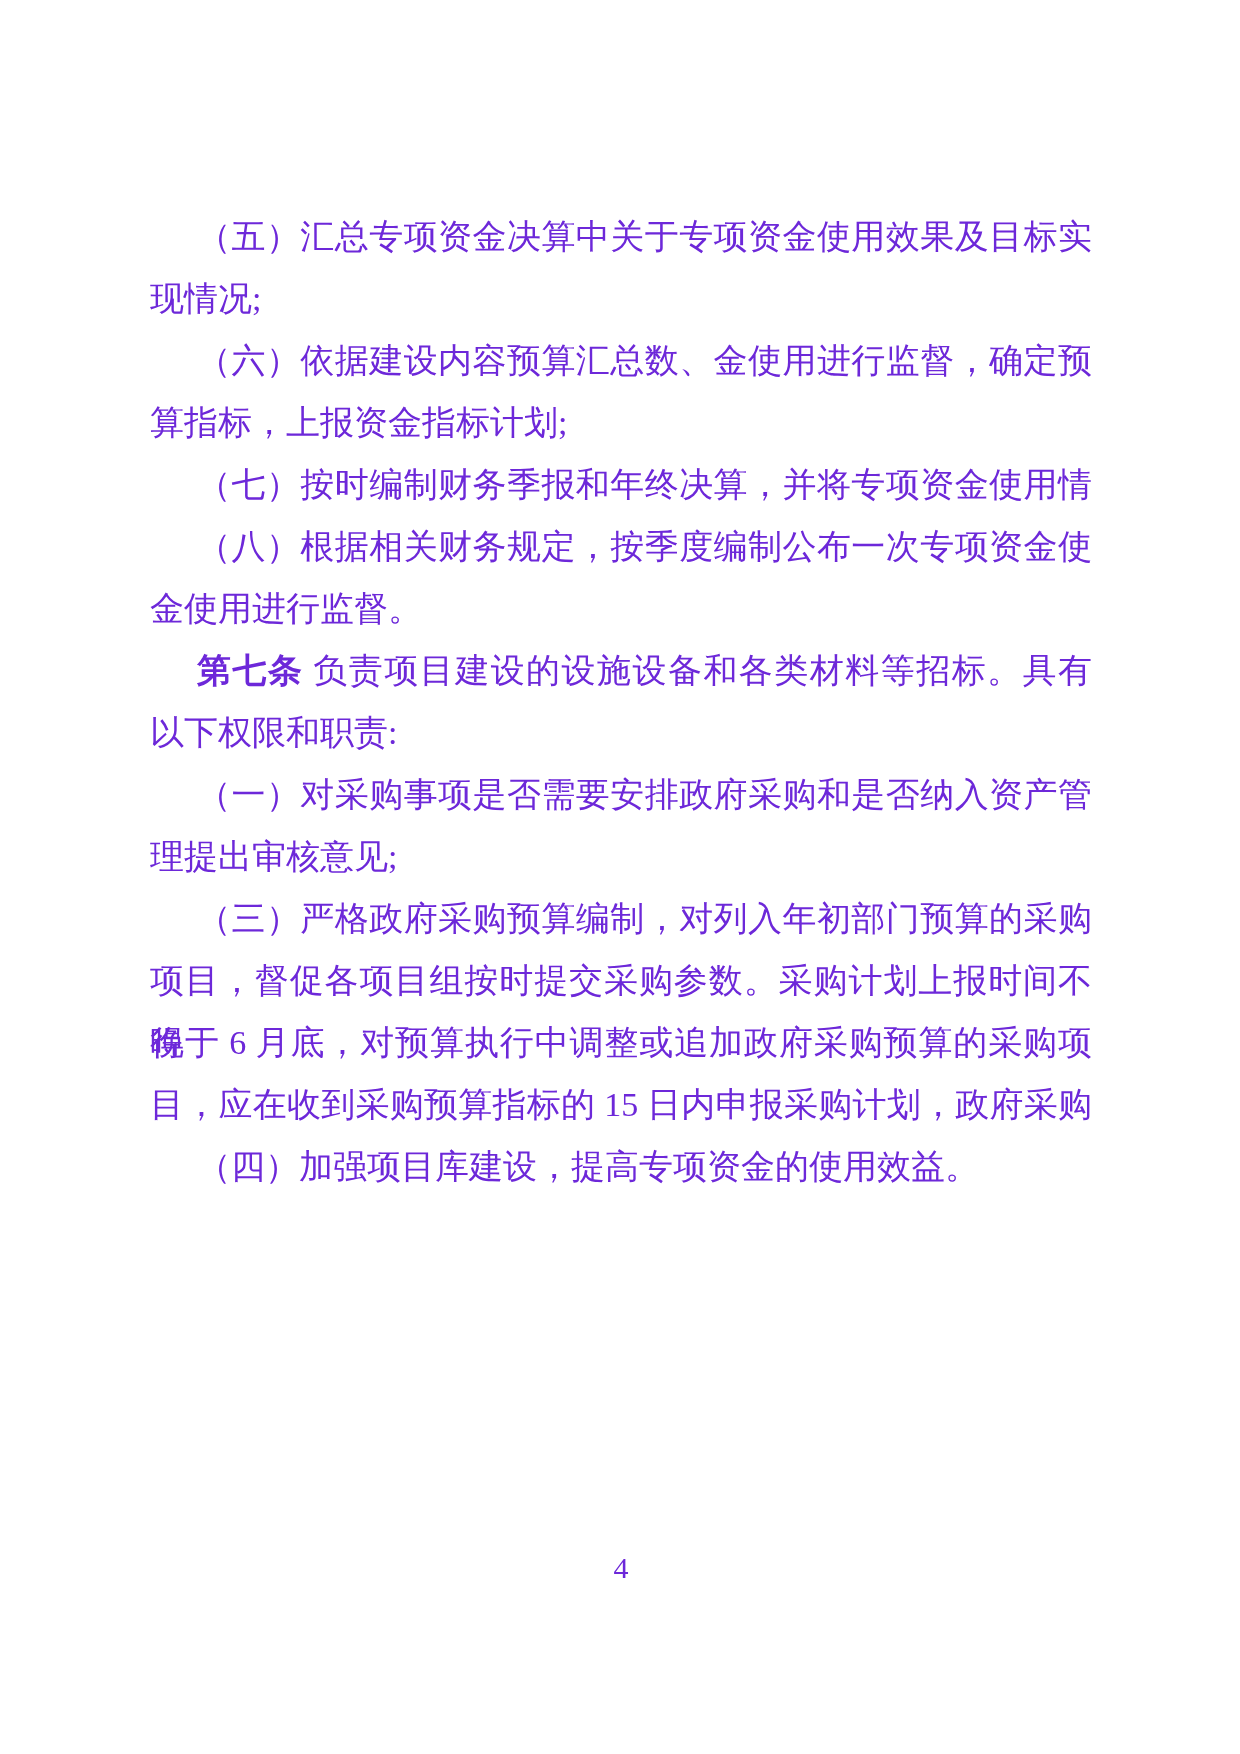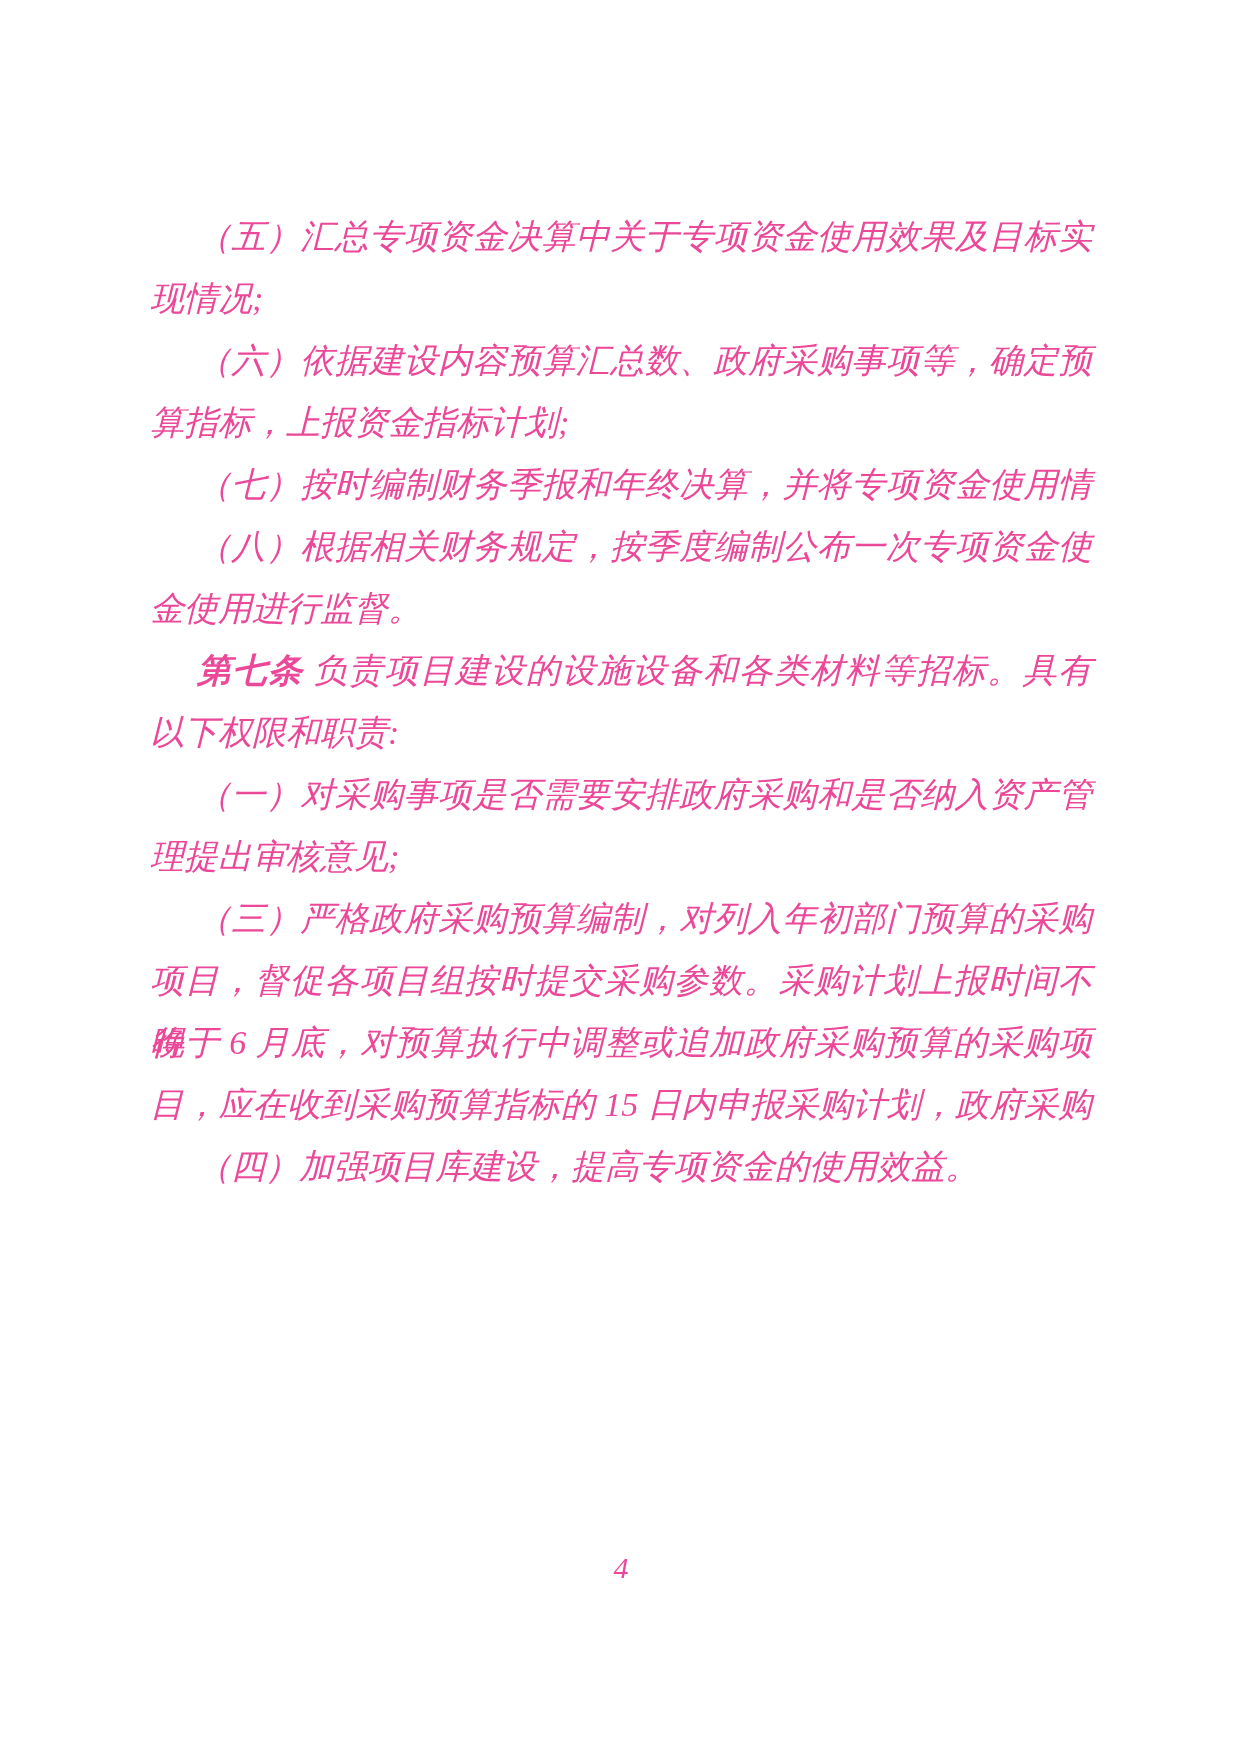--- a/index.html
+++ b/index.html
@@ -5,24 +5,23 @@
   html, body {
     margin: 0;
     padding: 0;
     background: #ffffff;
   }
   .page {
     position: relative;
     width: 1240px;
     height: 1754px;
     background: #ffffff;
-    color: #ec4899;
+    color: #6d28d9;
     font-family: "Liberation Serif", "DejaVu Serif", serif;
     overflow: hidden;
-    font-style: italic;
   }
   .content {
     position: absolute;
     left: 150px;
     top: 206px;
     width: 942px;
     font-size: 34px;
     line-height: 62px;
     text-align: justify;
   }
@@ -51,21 +50,21 @@
 
 <div class="page">
   <div class="content">
 
     <div class="para">
       <div class="line first fill">（五）汇总专项资金决算中关于专项资金使用效果及目标实</div>
       <div class="line">现情况;</div>
     </div>
 
     <div class="para">
-      <div class="line first fill">（六）依据建设内容预算汇总数、政府采购事项等，确定预</div>
+      <div class="line first fill">（六）依据建设内容预算汇总数、金使用进行监督，确定预</div>
       <div class="line">算指标，上报资金指标计划;</div>
     </div>
 
     <div class="para">
       <div class="line first fill">（七）按时编制财务季报和年终决算，并将专项资金使用情</div>
     </div>
 
     <div class="para">
       <div class="line first fill">（八）根据相关财务规定，按季度编制公布一次专项资金使</div>
       <div class="line">金使用进行监督。</div>

